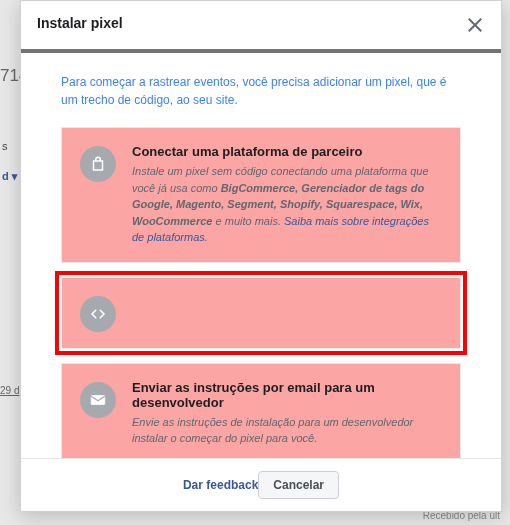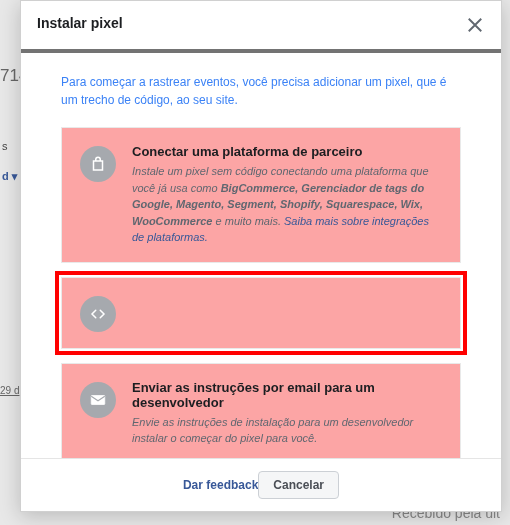--- a/index.html
+++ b/index.html
@@ -128,21 +128,21 @@
     font-size: 12px;
     font-weight: 600;
     padding: 6px 14px;
     border-radius: 4px;
     cursor: pointer;
   }
   .bg-hint {
     position: absolute;
     bottom: 4px;
     right: 10px;
-    font-size: 14px;
+    font-size: 10px;
     color: #888;
     padding-left: 6px;
   }
   .bg-left {
     position: absolute;
     left: 2px;
     top: 140px;
     font-size: 11px;
     color: #444;
   }

